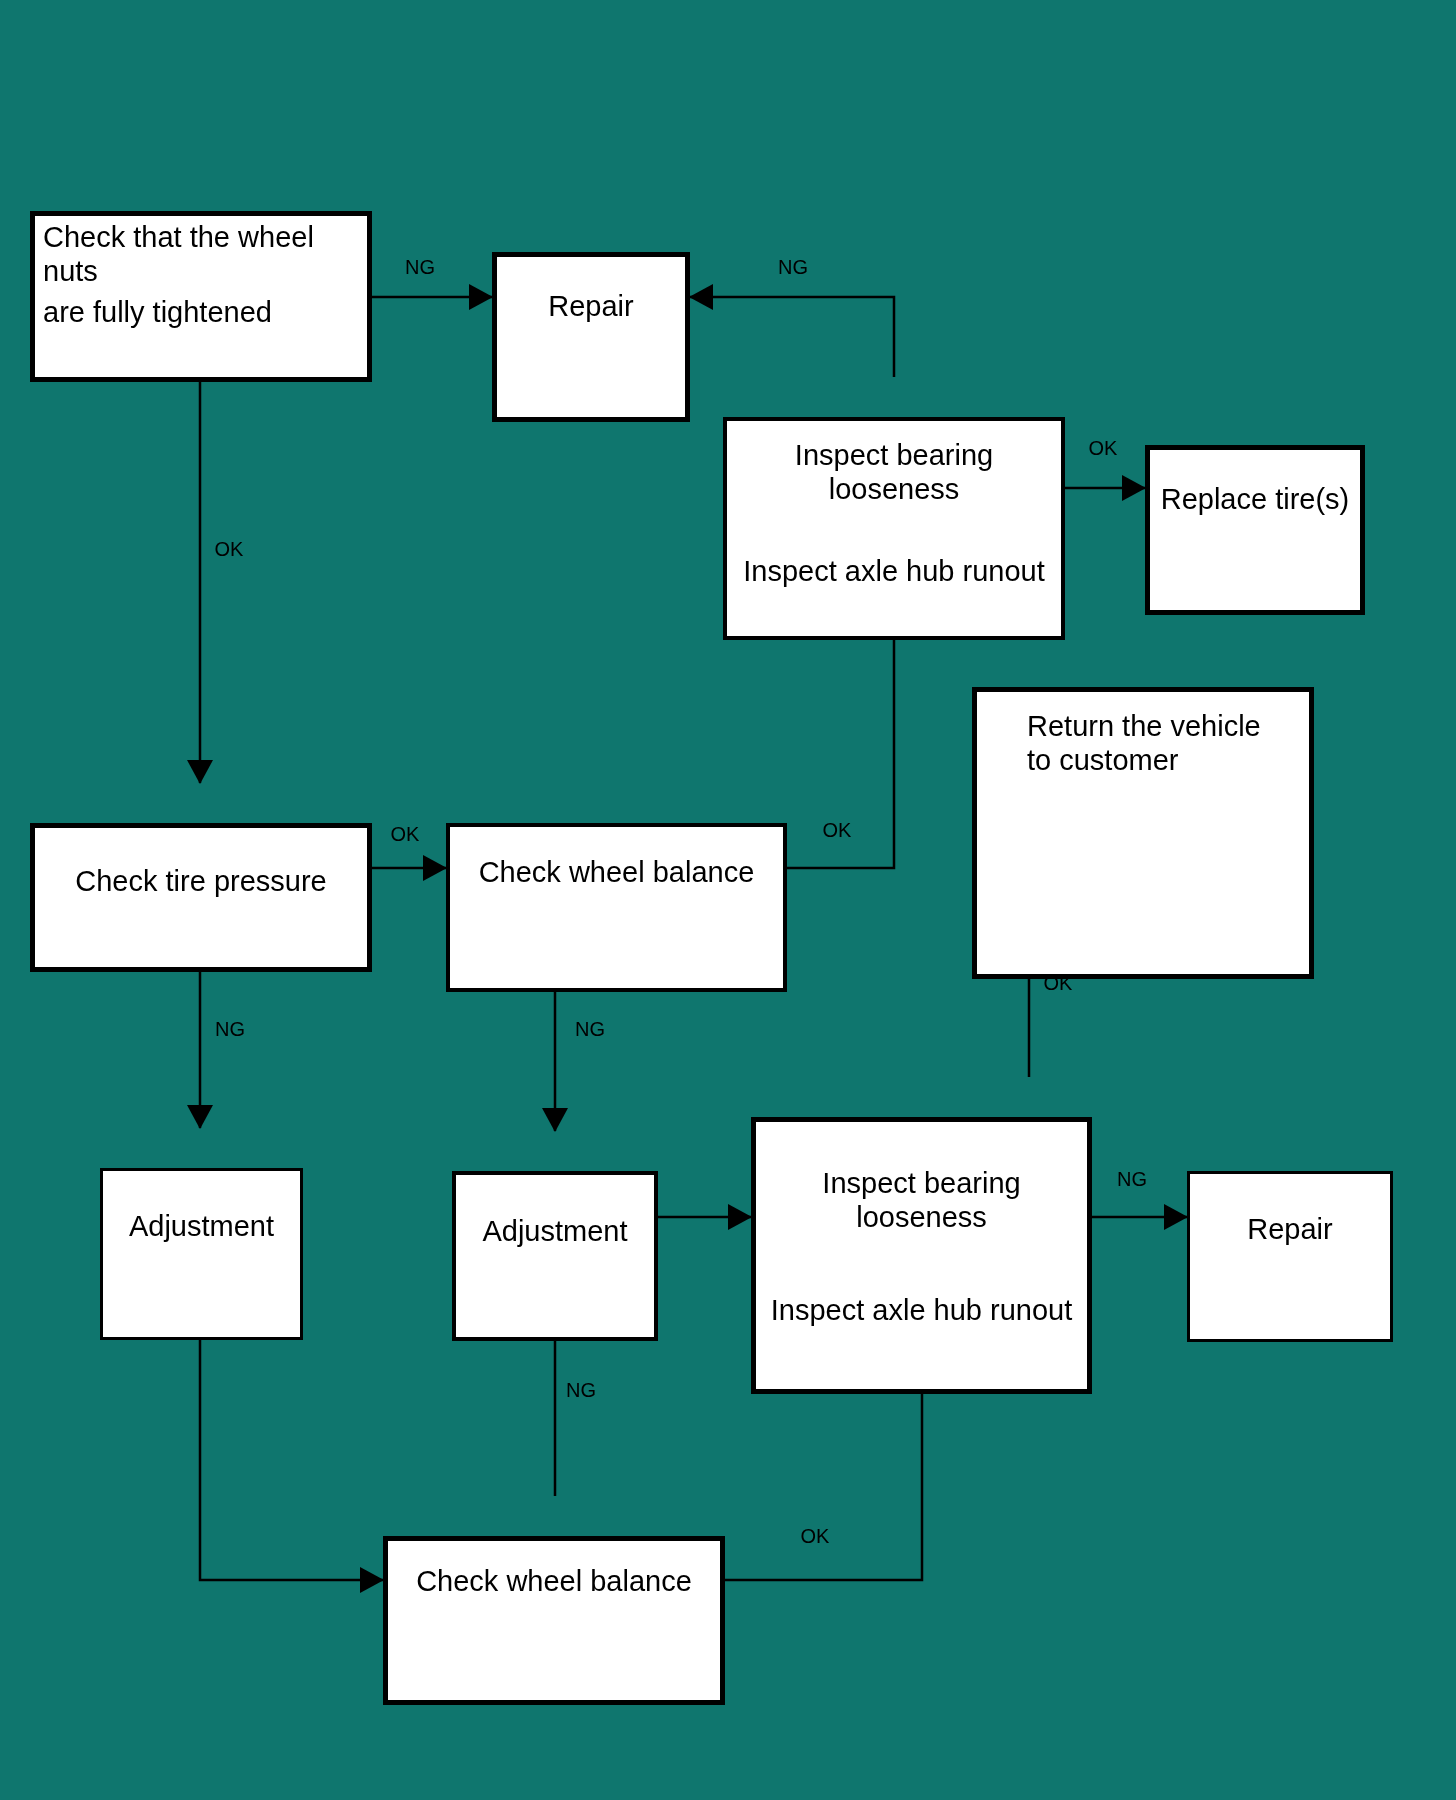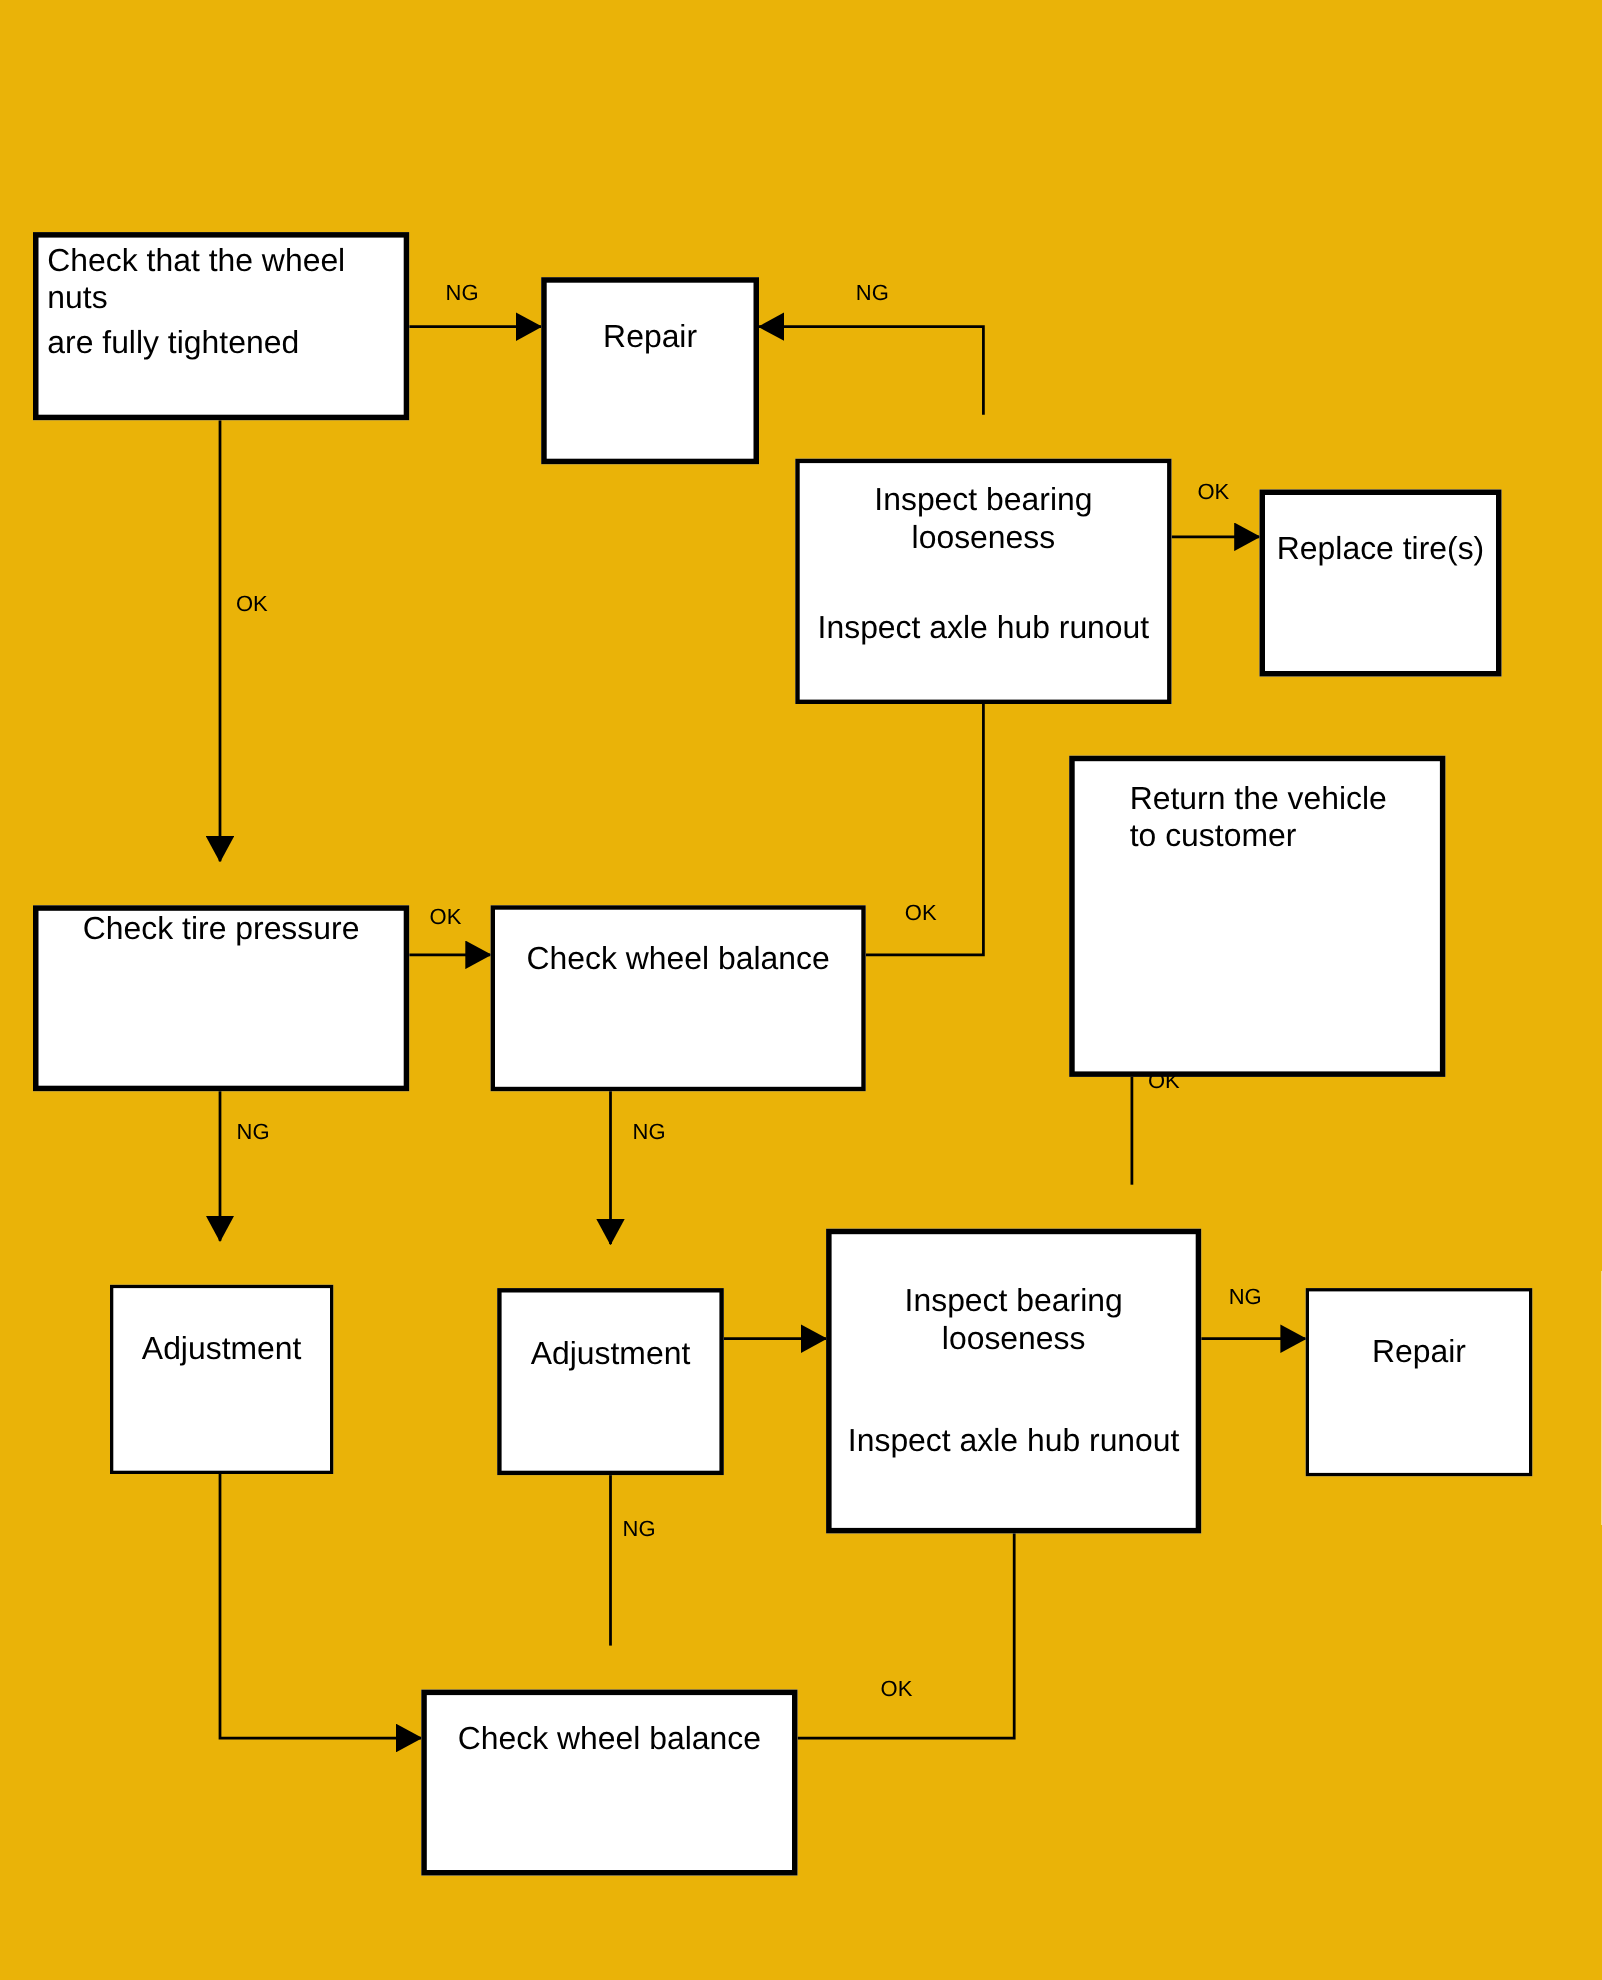--- a/index.html
+++ b/index.html
@@ -1,20 +1,20 @@
 <!DOCTYPE html>
 <html><head>
 <meta charset="utf-8">
 <style>
   html,body { margin:0; padding:0; background:#ffffff; }
   #canvas {
     position: relative;
     width: 1456px;
     height: 1800px;
-    background: #eab308;
+    background: #0f766e;
     font-family: "Liberation Sans", sans-serif;
     color: #000000;
     overflow: hidden;
   }
   #wires { position:absolute; left:0; top:0; width:1456px; height:1800px; }
   .node {
     position: absolute;
     background: #ffffff;
     box-sizing: border-box;
     font-size: 29px;
@@ -79,21 +79,21 @@
 
   <div class="node b5 center" style="left:1145px; top:405px; width:220px; height:170px; padding-top:32px;">
     <span>Replace tire(s)</span>
   </div>
 
   <div class="node b5" style="left:972px; top:687px; width:342px; height:292px; padding:17px 0 0 50px;">
     <span>Return the vehicle</span>
     <span style="margin-top:0;">to customer</span>
   </div>
 
-  <div class="node b5 center" style="left:30px; top:783px; width:342px; height:169px; ">
+  <div class="node b5 center" style="left:30px; top:783px; width:342px; height:149px; padding-top:36px;">
     <span>Check tire pressure</span>
   </div>
 
   <div class="node b4 center" style="left:446px; top:783px; width:341px; height:169px; padding-top:28px;">
     <span>Check wheel balance</span>
   </div>
 
   <div class="node b3 center" style="left:100px; top:1128px; width:203px; height:172px; padding-top:38px;">
     <span>Adjustment</span>
   </div>

